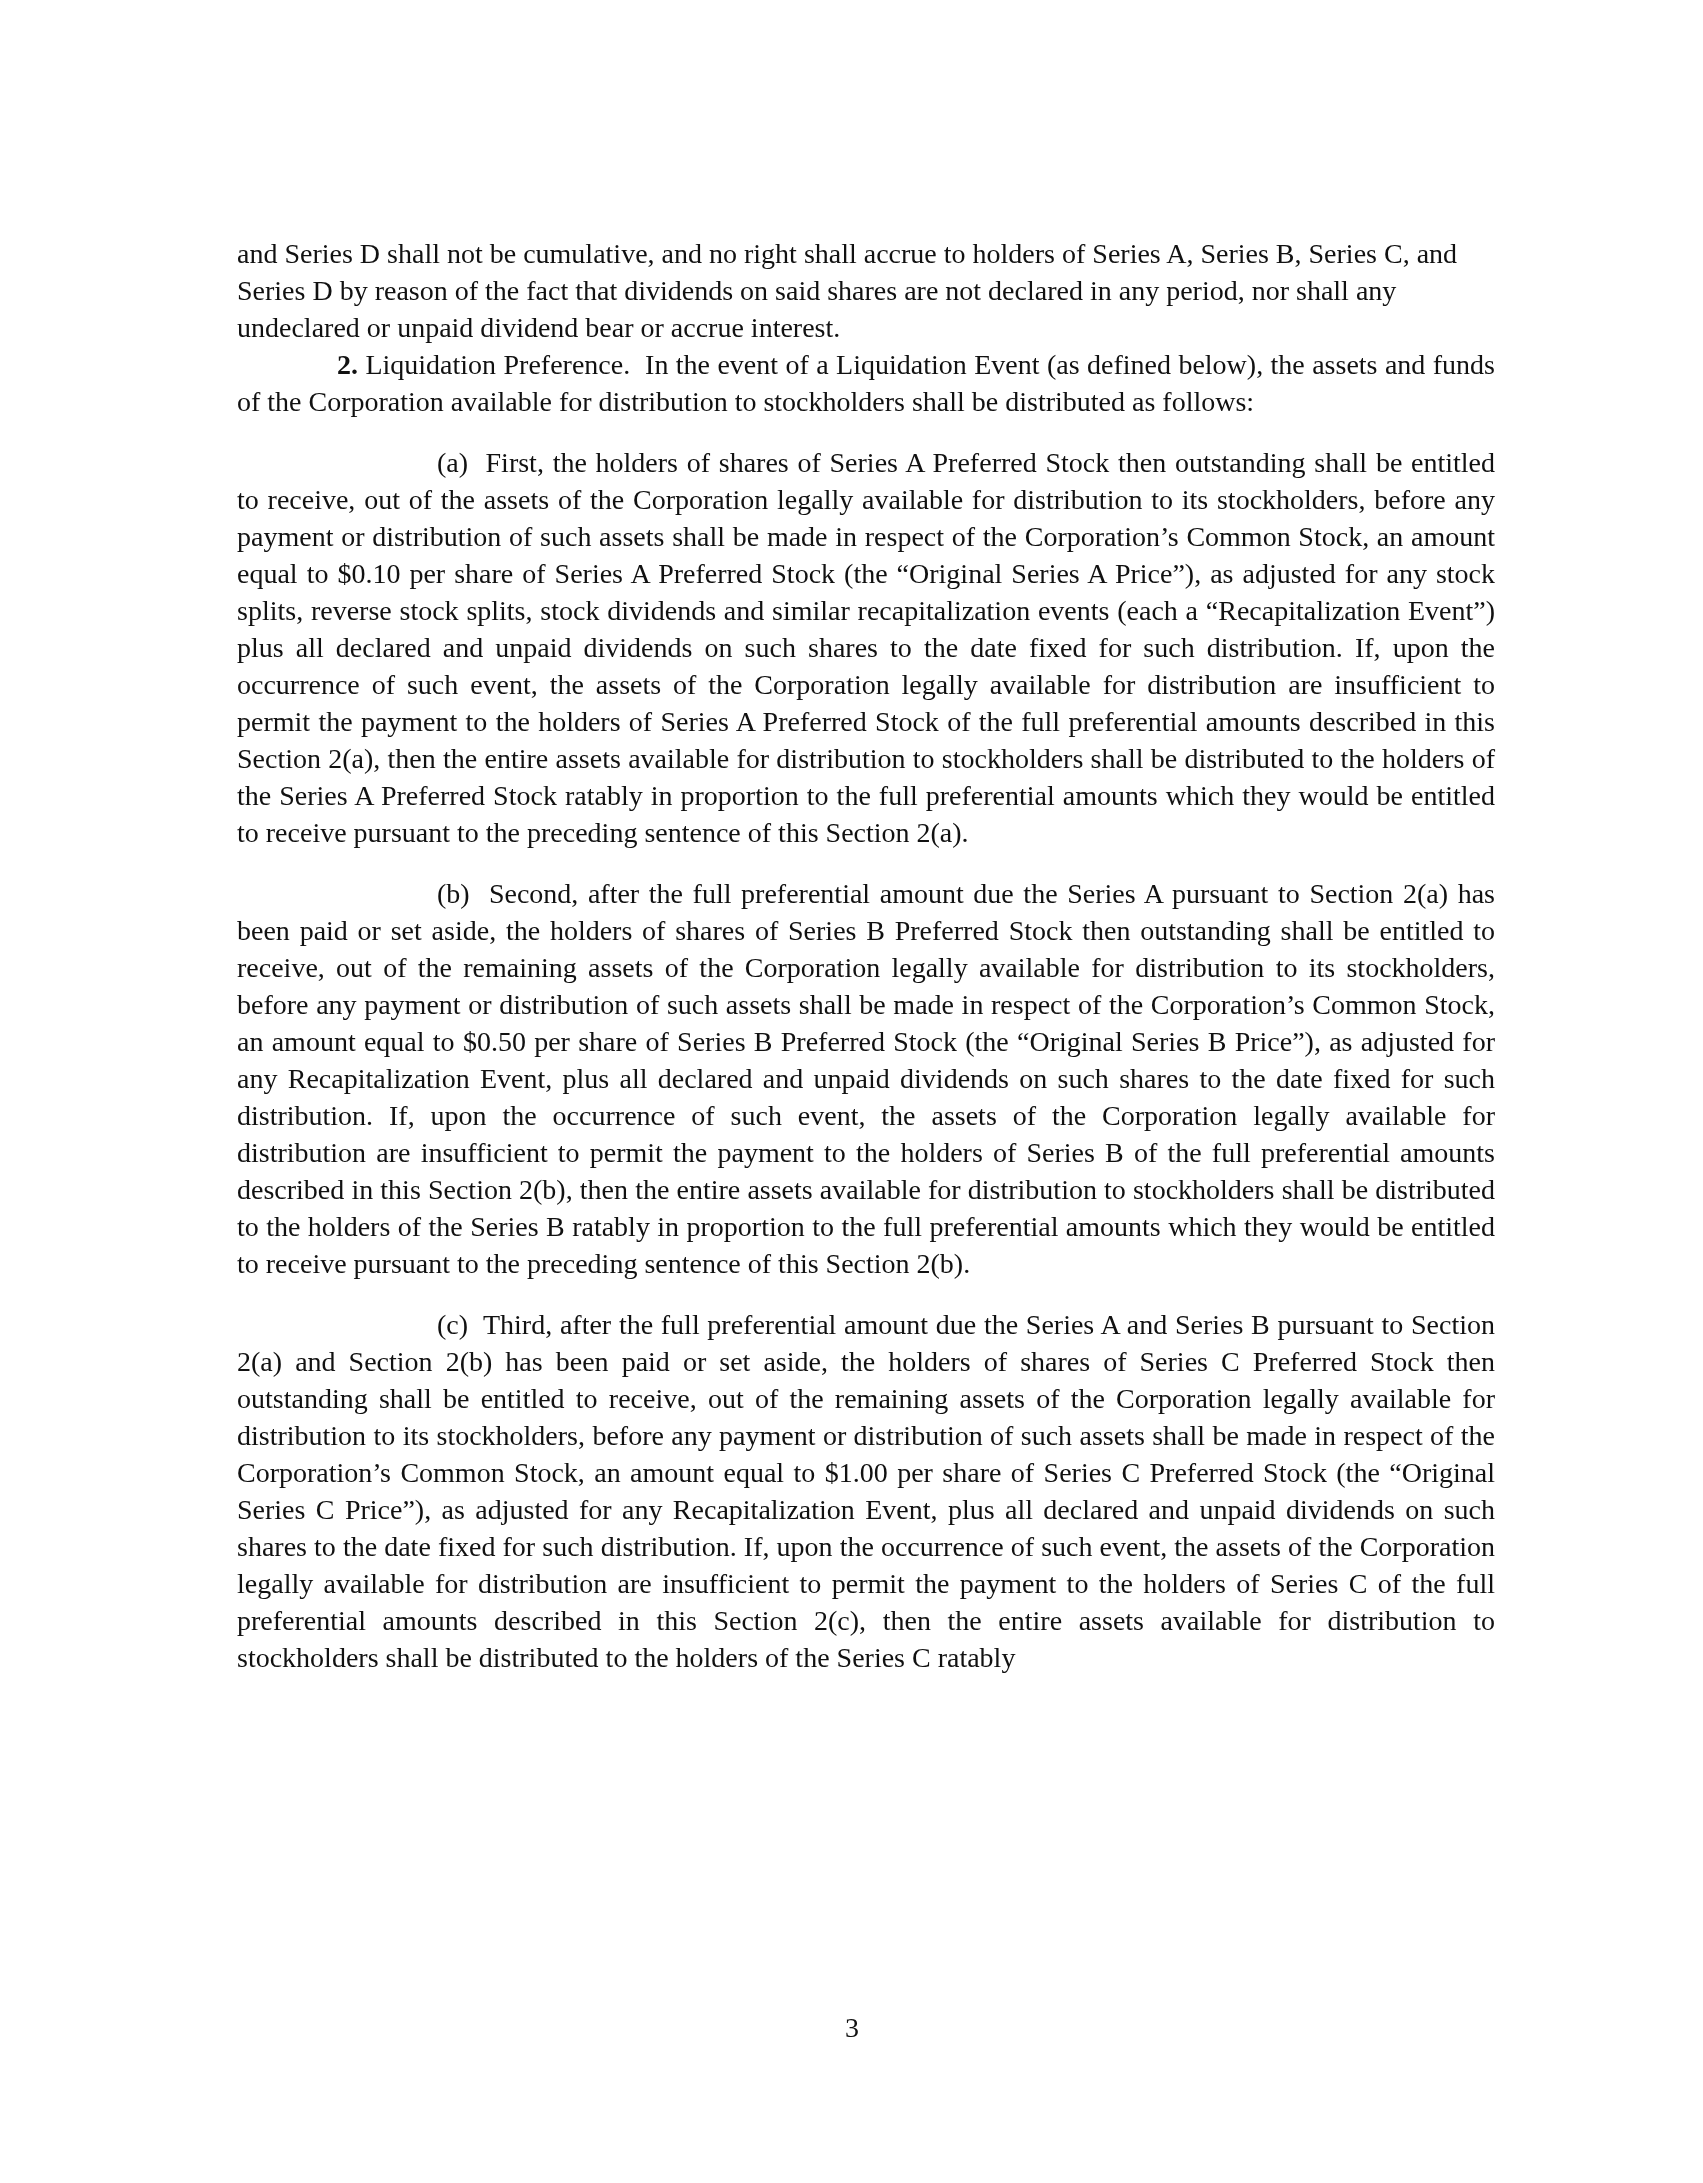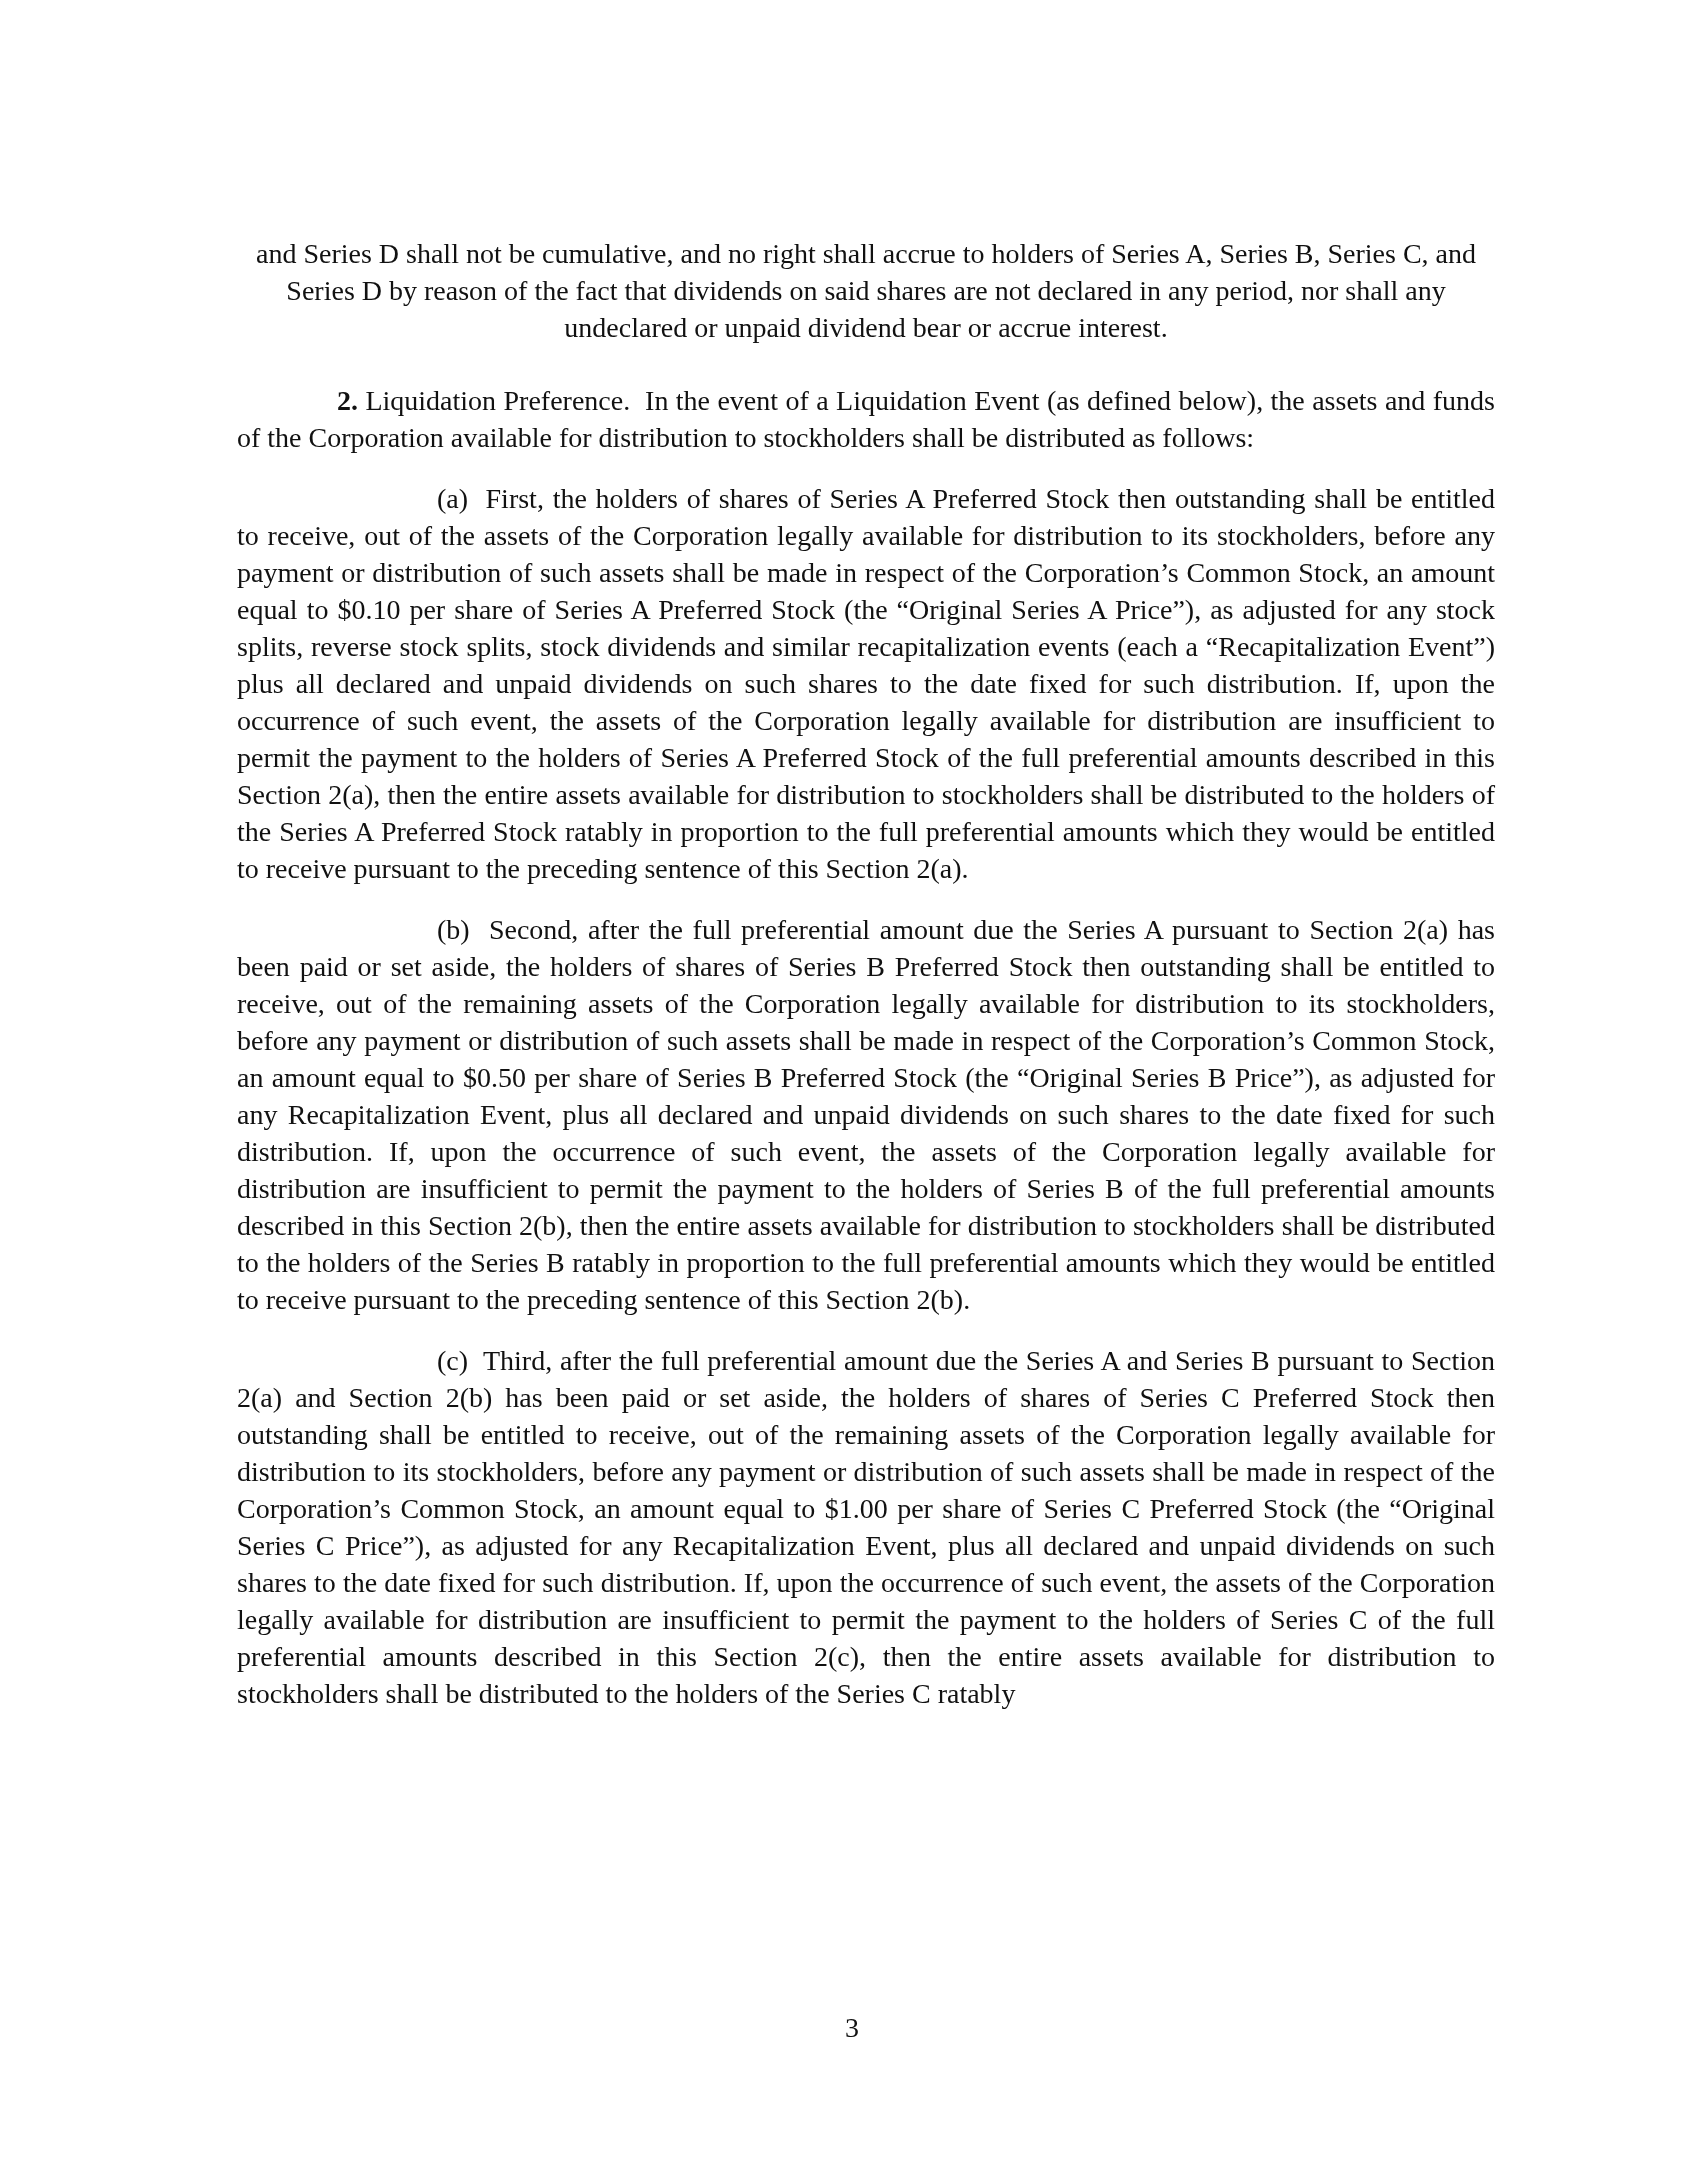--- a/index.html
+++ b/index.html
@@ -22,23 +22,23 @@
       width: 1258px;
     }
     .para {
       font-size: 28px;
       line-height: 37px;
       margin: 0;
       text-align: justify;
       letter-spacing: 0px;
     }
     .para-first {
-      text-align: center;
+      text-align: left;
     }
-    .gap-1 { margin-top: 36px; }
+    .gap-1 { }
     .gap-2 { margin-top: 24px; }
     .indent-section {
       text-indent: 100px;
     }
     .indent-sub {
       text-indent: 200px;
     }
     .label-bold {
       font-weight: bold;
     }

